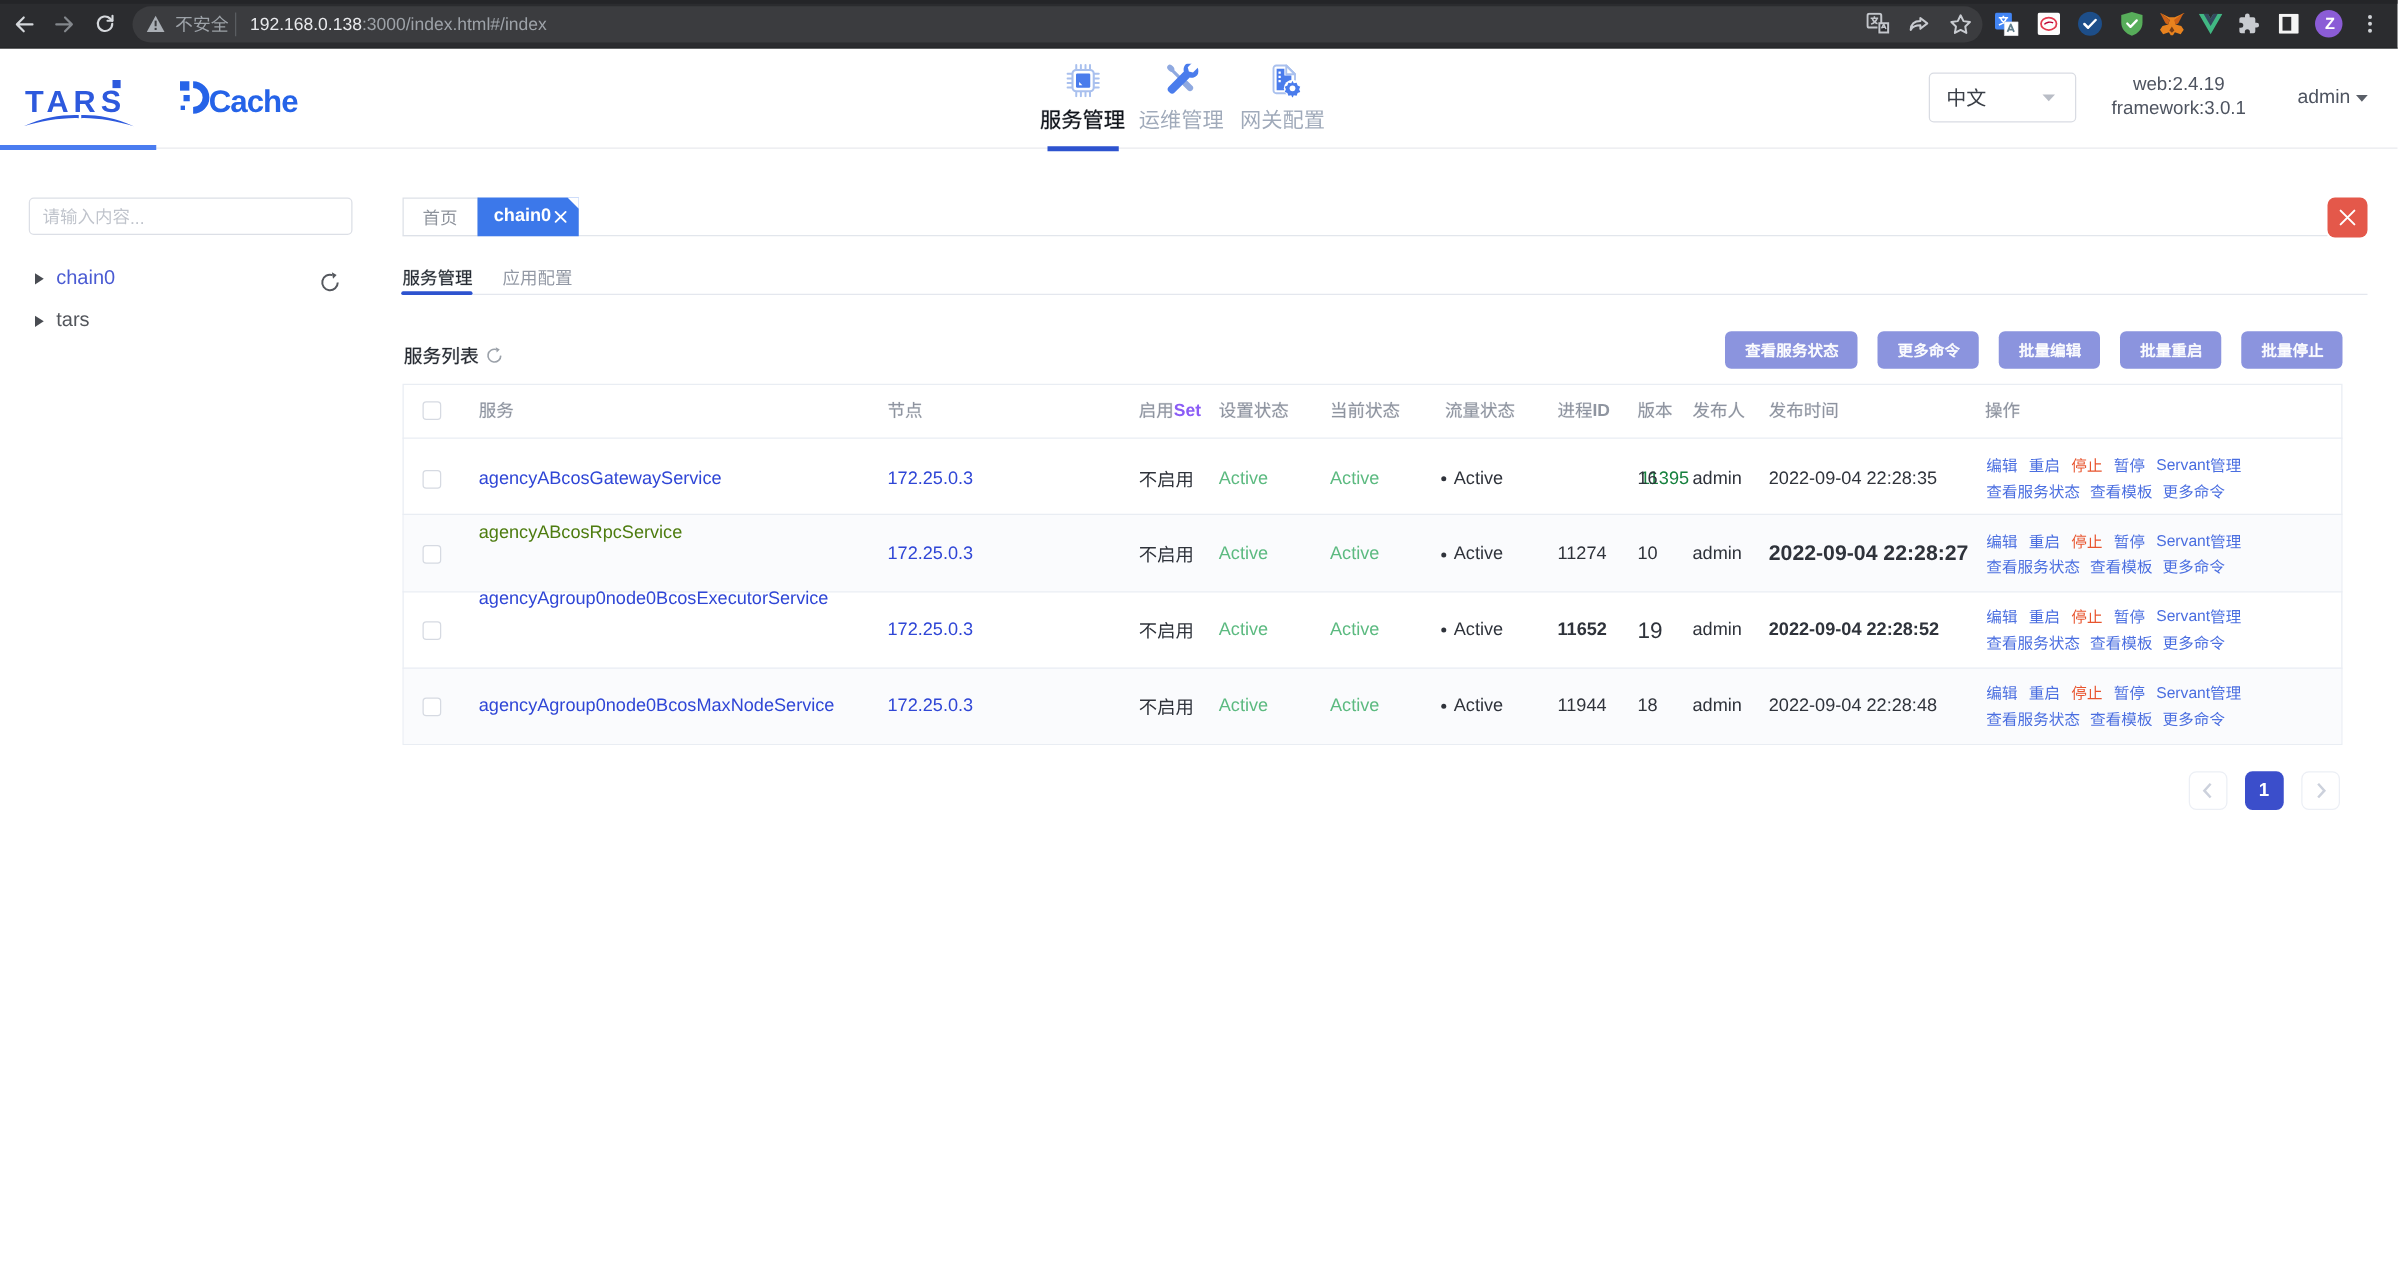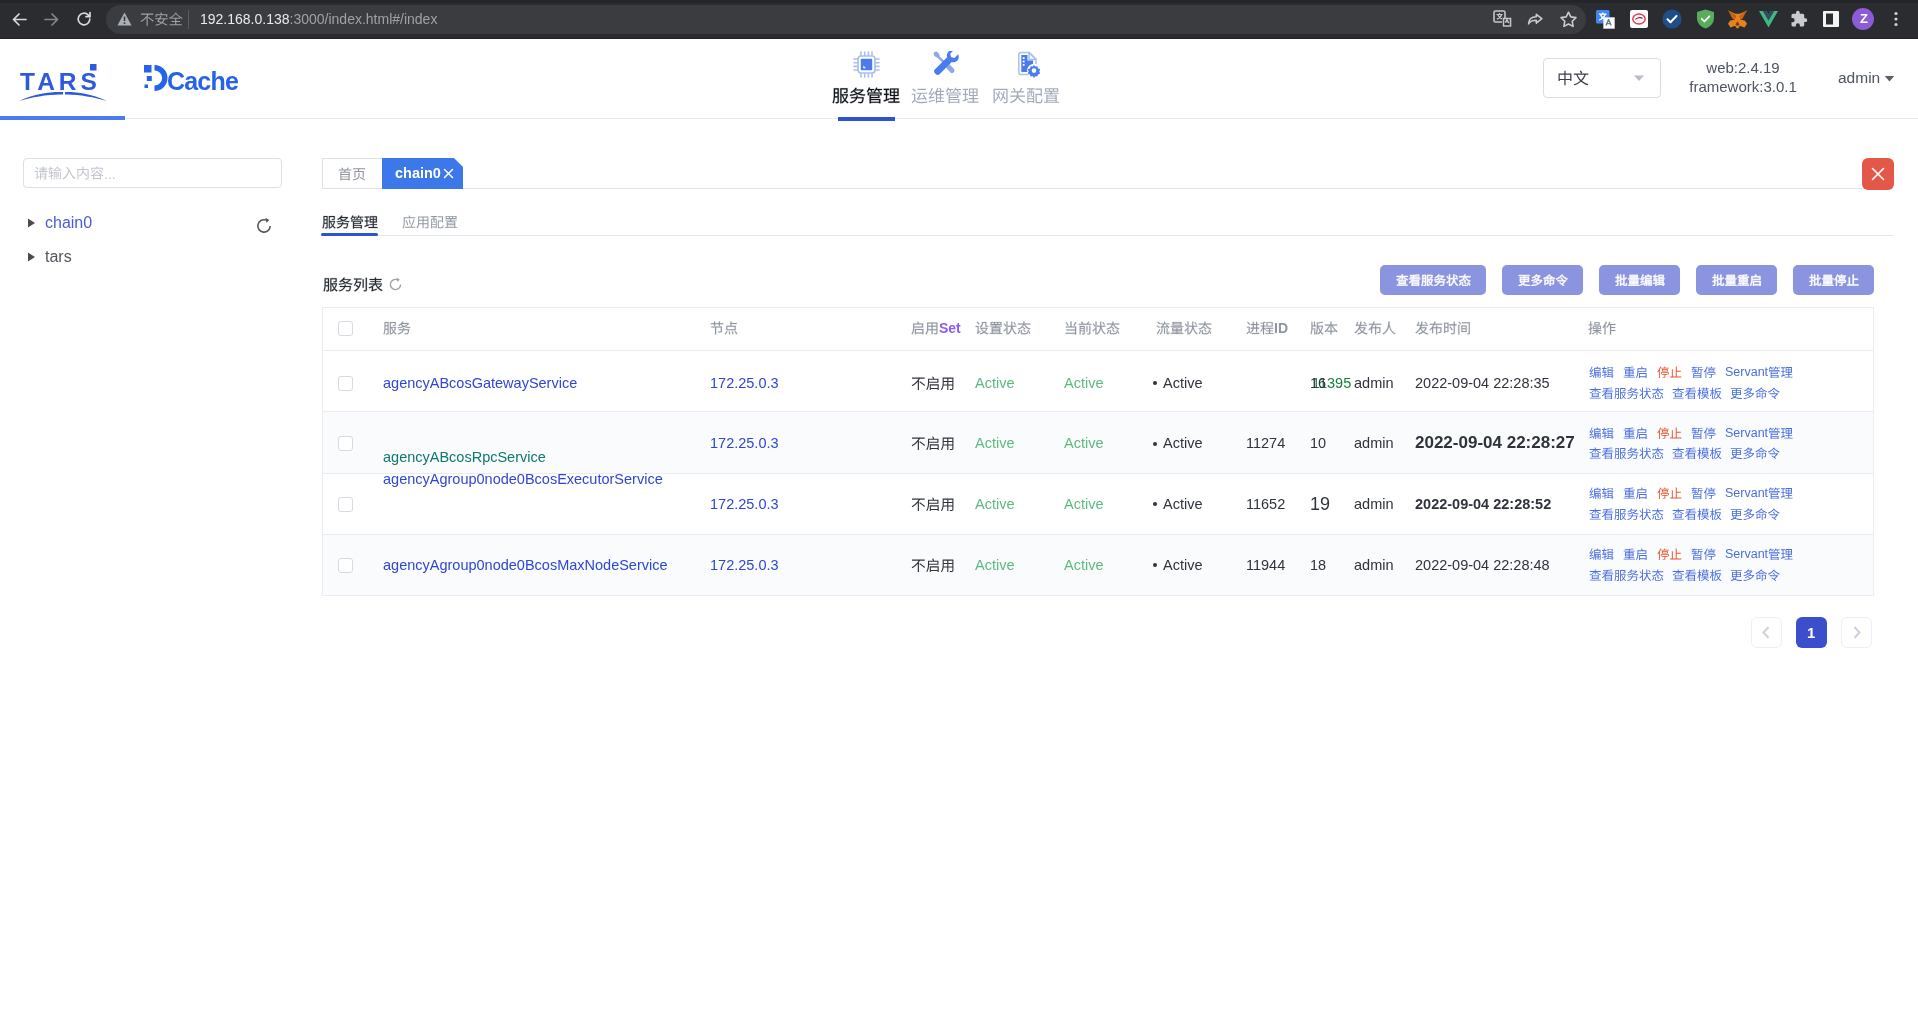--- a/index.html
+++ b/index.html
@@ -444,21 +444,21 @@
     <use href="#g33" x="2000"></use>
     <use href="#g31" x="3000"></use>
   </svg>
 <svg class="cj" style="left:1730px;top:386.75px" width="50" height="12.5" viewBox="0 0 4000 1000" fill="#4a6ee0">
     <use href="#g28" x="0"></use>
     <use href="#g16" x="1000"></use>
     <use href="#g15" x="2000"></use>
     <use href="#g3" x="3000"></use>
   </svg>
 <div class="abs" style="left:338px;top:436px;width:15px;height:15px;border:1px solid #d6dae2;border-radius:3px;background:#fff"></div>
-<div class="lt" style="left:383px;top:449px;font-size:14.5px;color:#0f766e;font-weight:400;line-height:16.675px">agencyABcosRpcService</div>
+<div class="lt" style="left:383px;top:418px;font-size:14.5px;color:#4d7c0f;font-weight:400;line-height:16.675px">agencyABcosRpcService</div>
 <div class="lt" style="left:710px;top:435.163px;font-size:14.5px;color:#2f46d6;font-weight:400;line-height:16.675px">172.25.0.3</div>
 <svg class="cj" style="left:911px;top:436.15px" width="44.1" height="14.7" viewBox="0 0 3000 1000" fill="#2f333b">
     <use href="#g0" x="0"></use>
     <use href="#g14" x="1000"></use>
     <use href="#g40" x="2000"></use>
   </svg>
 <div class="lt" style="left:975px;top:435.163px;font-size:14.5px;color:#5cba80;font-weight:400;line-height:16.675px">Active</div>
 <div class="lt" style="left:1064px;top:435.163px;font-size:14.5px;color:#5cba80;font-weight:400;line-height:16.675px">Active</div>
 <div class="abs" style="left:1153px;top:441.5px;width:4px;height:4px;border-radius:50%;background:#2f333b"></div>
 <div class="lt" style="left:1163px;top:435.163px;font-size:14.5px;color:#2f333b;font-weight:400;line-height:16.675px">Active</div>
@@ -512,21 +512,21 @@
 <div class="lt" style="left:710px;top:495.663px;font-size:14.5px;color:#2f46d6;font-weight:400;line-height:16.675px">172.25.0.3</div>
 <svg class="cj" style="left:911px;top:496.65px" width="44.1" height="14.7" viewBox="0 0 3000 1000" fill="#2f333b">
     <use href="#g0" x="0"></use>
     <use href="#g14" x="1000"></use>
     <use href="#g40" x="2000"></use>
   </svg>
 <div class="lt" style="left:975px;top:495.663px;font-size:14.5px;color:#5cba80;font-weight:400;line-height:16.675px">Active</div>
 <div class="lt" style="left:1064px;top:495.663px;font-size:14.5px;color:#5cba80;font-weight:400;line-height:16.675px">Active</div>
 <div class="abs" style="left:1153px;top:502px;width:4px;height:4px;border-radius:50%;background:#2f333b"></div>
 <div class="lt" style="left:1163px;top:495.663px;font-size:14.5px;color:#2f333b;font-weight:400;line-height:16.675px">Active</div>
-<div class="lt" style="left:1246px;top:495.663px;font-size:14.5px;color:#2f333b;font-weight:400;line-height:16.675px">11652</div>
+<div class="lt" style="left:1246px;top:495.663px;font-size:14.5px;color:#2f333b;font-weight:700;line-height:16.675px">11652</div>
 <div class="lt" style="left:1310px;top:495.663px;font-size:18px;color:#2f333b;font-weight:400;line-height:16.675px">19</div>
 <div class="lt" style="left:1354px;top:495.663px;font-size:14.5px;color:#2f333b;font-weight:400;line-height:16.675px">admin</div>
 <div class="lt" style="left:1415px;top:495.663px;font-size:14.5px;color:#2f333b;font-weight:700;line-height:16.675px">2022-09-04 22:28:52</div>
 <svg class="cj" style="left:1589px;top:487.25px" width="25" height="12.5" viewBox="0 0 2000 1000" fill="#4a6ee0">
     <use href="#g45" x="0"></use>
     <use href="#g52" x="1000"></use>
   </svg>
 <svg class="cj" style="left:1623px;top:487.25px" width="25" height="12.5" viewBox="0 0 2000 1000" fill="#4a6ee0">
     <use href="#g57" x="0"></use>
     <use href="#g14" x="1000"></use>

